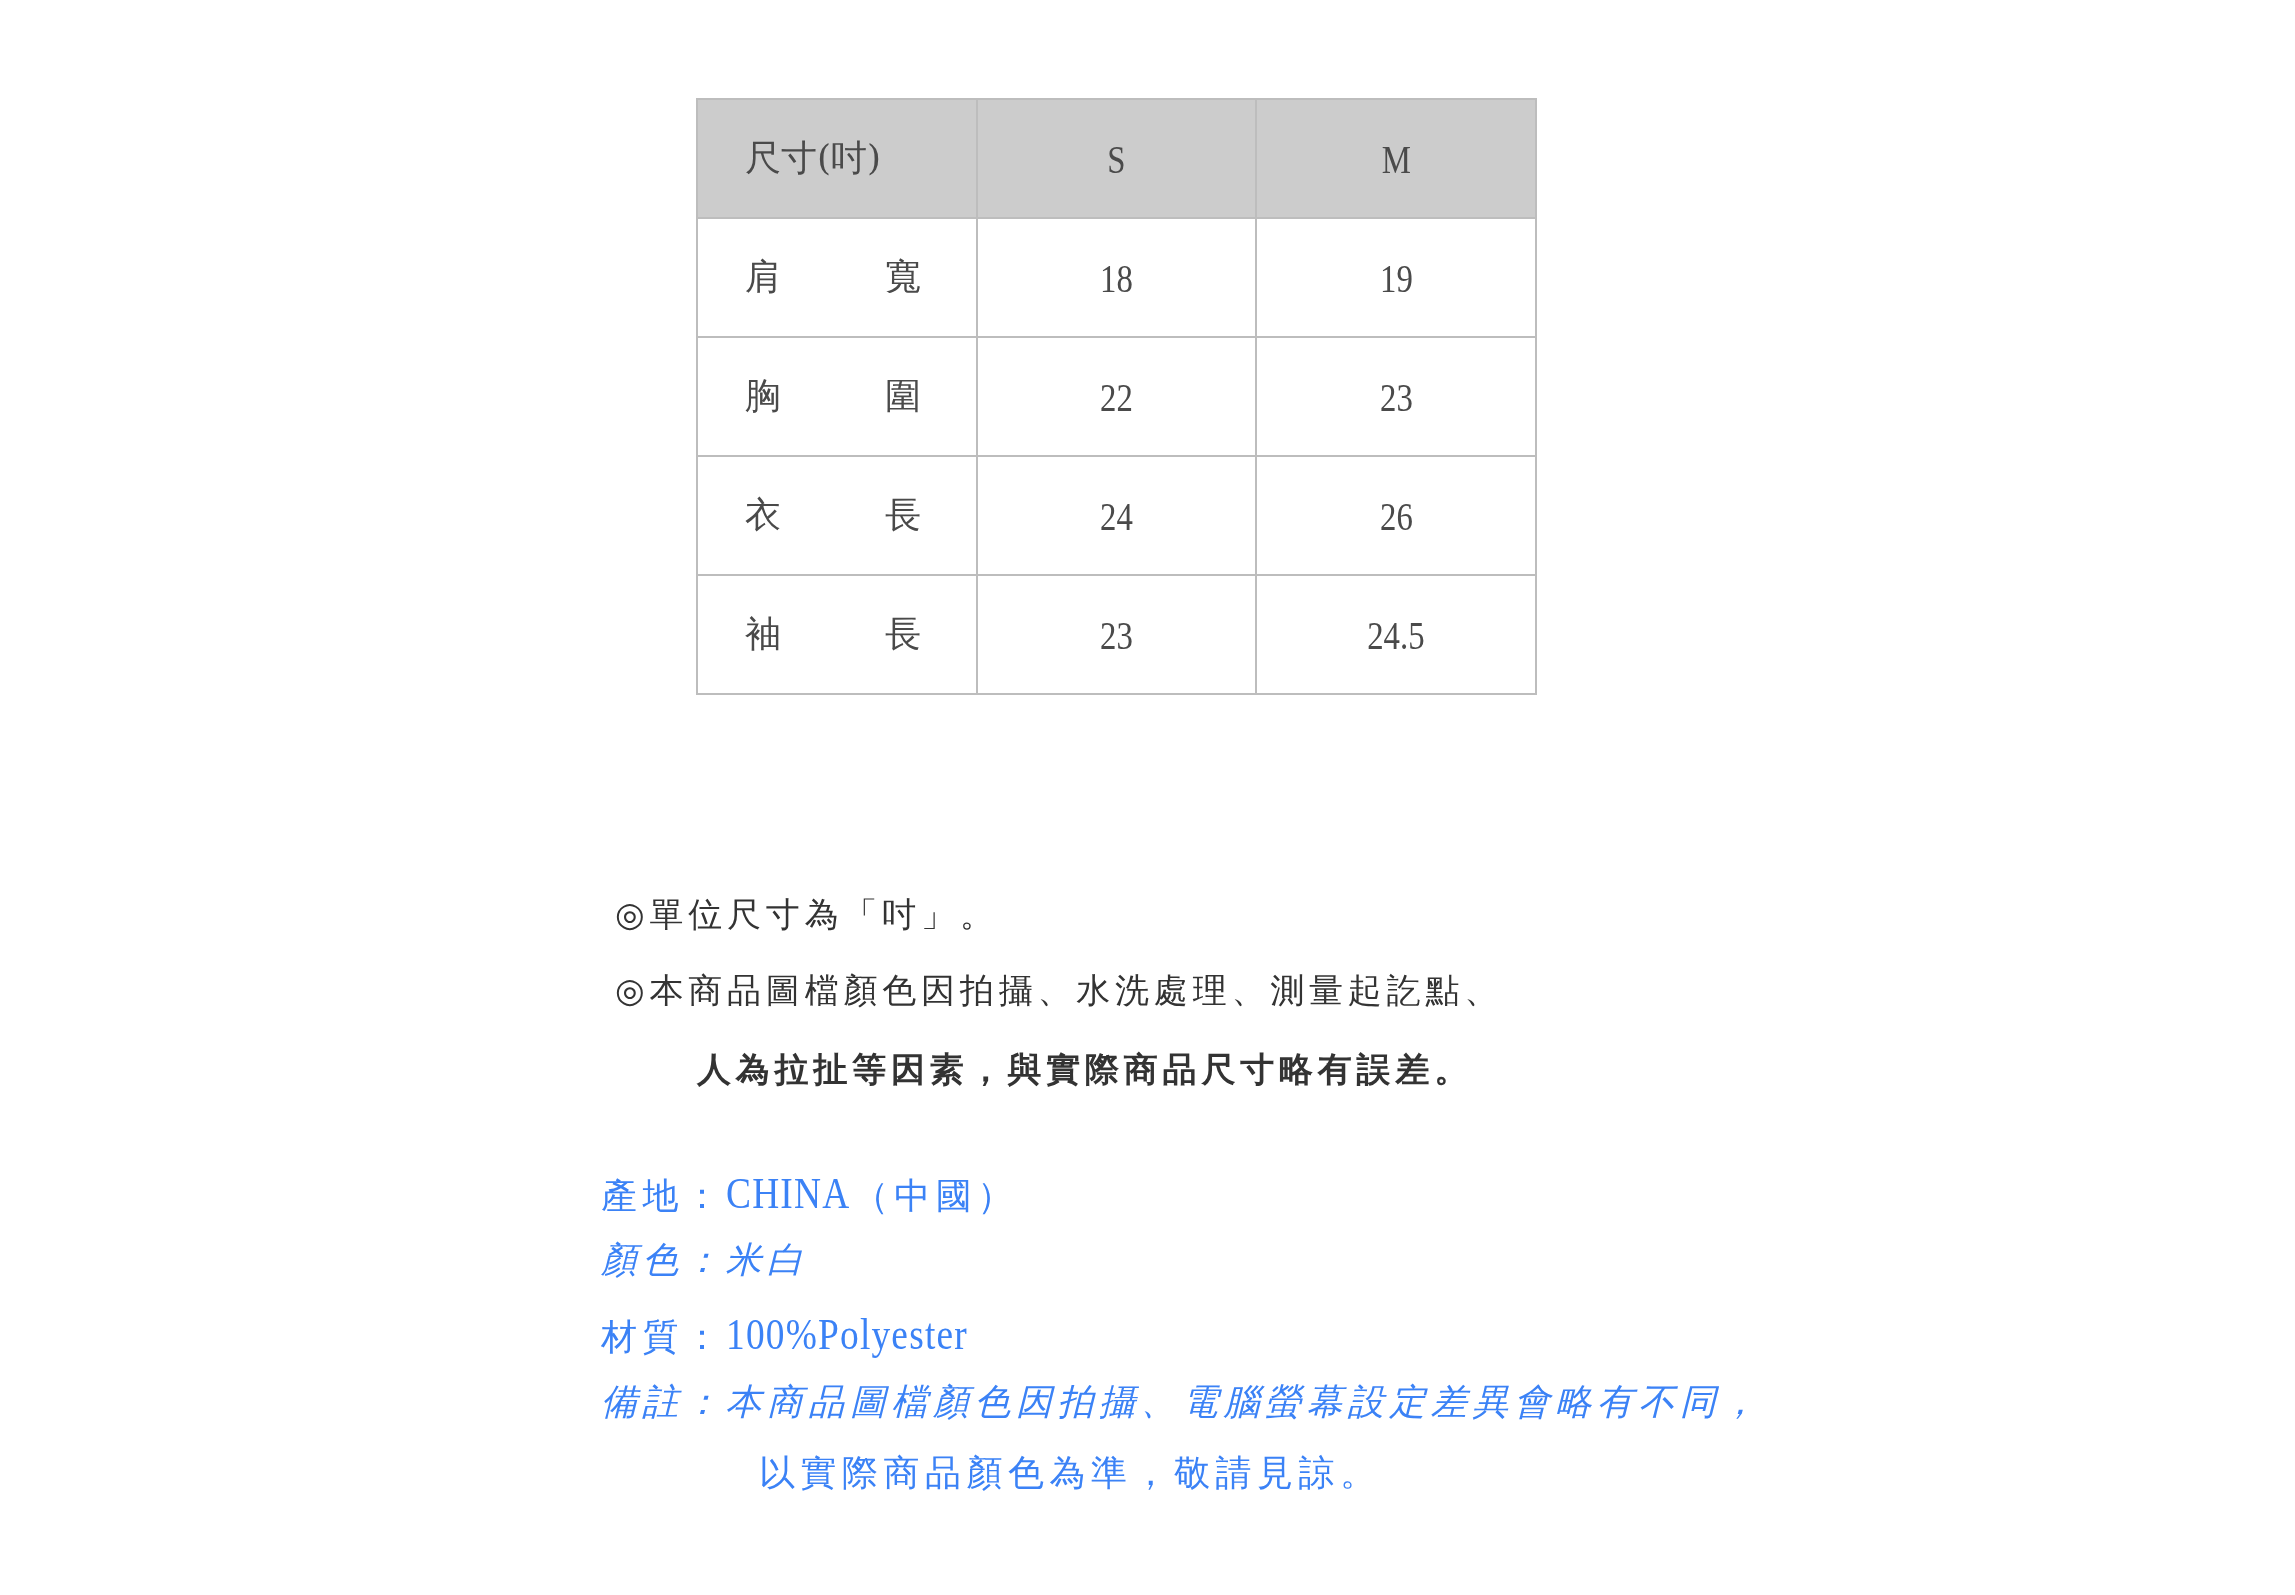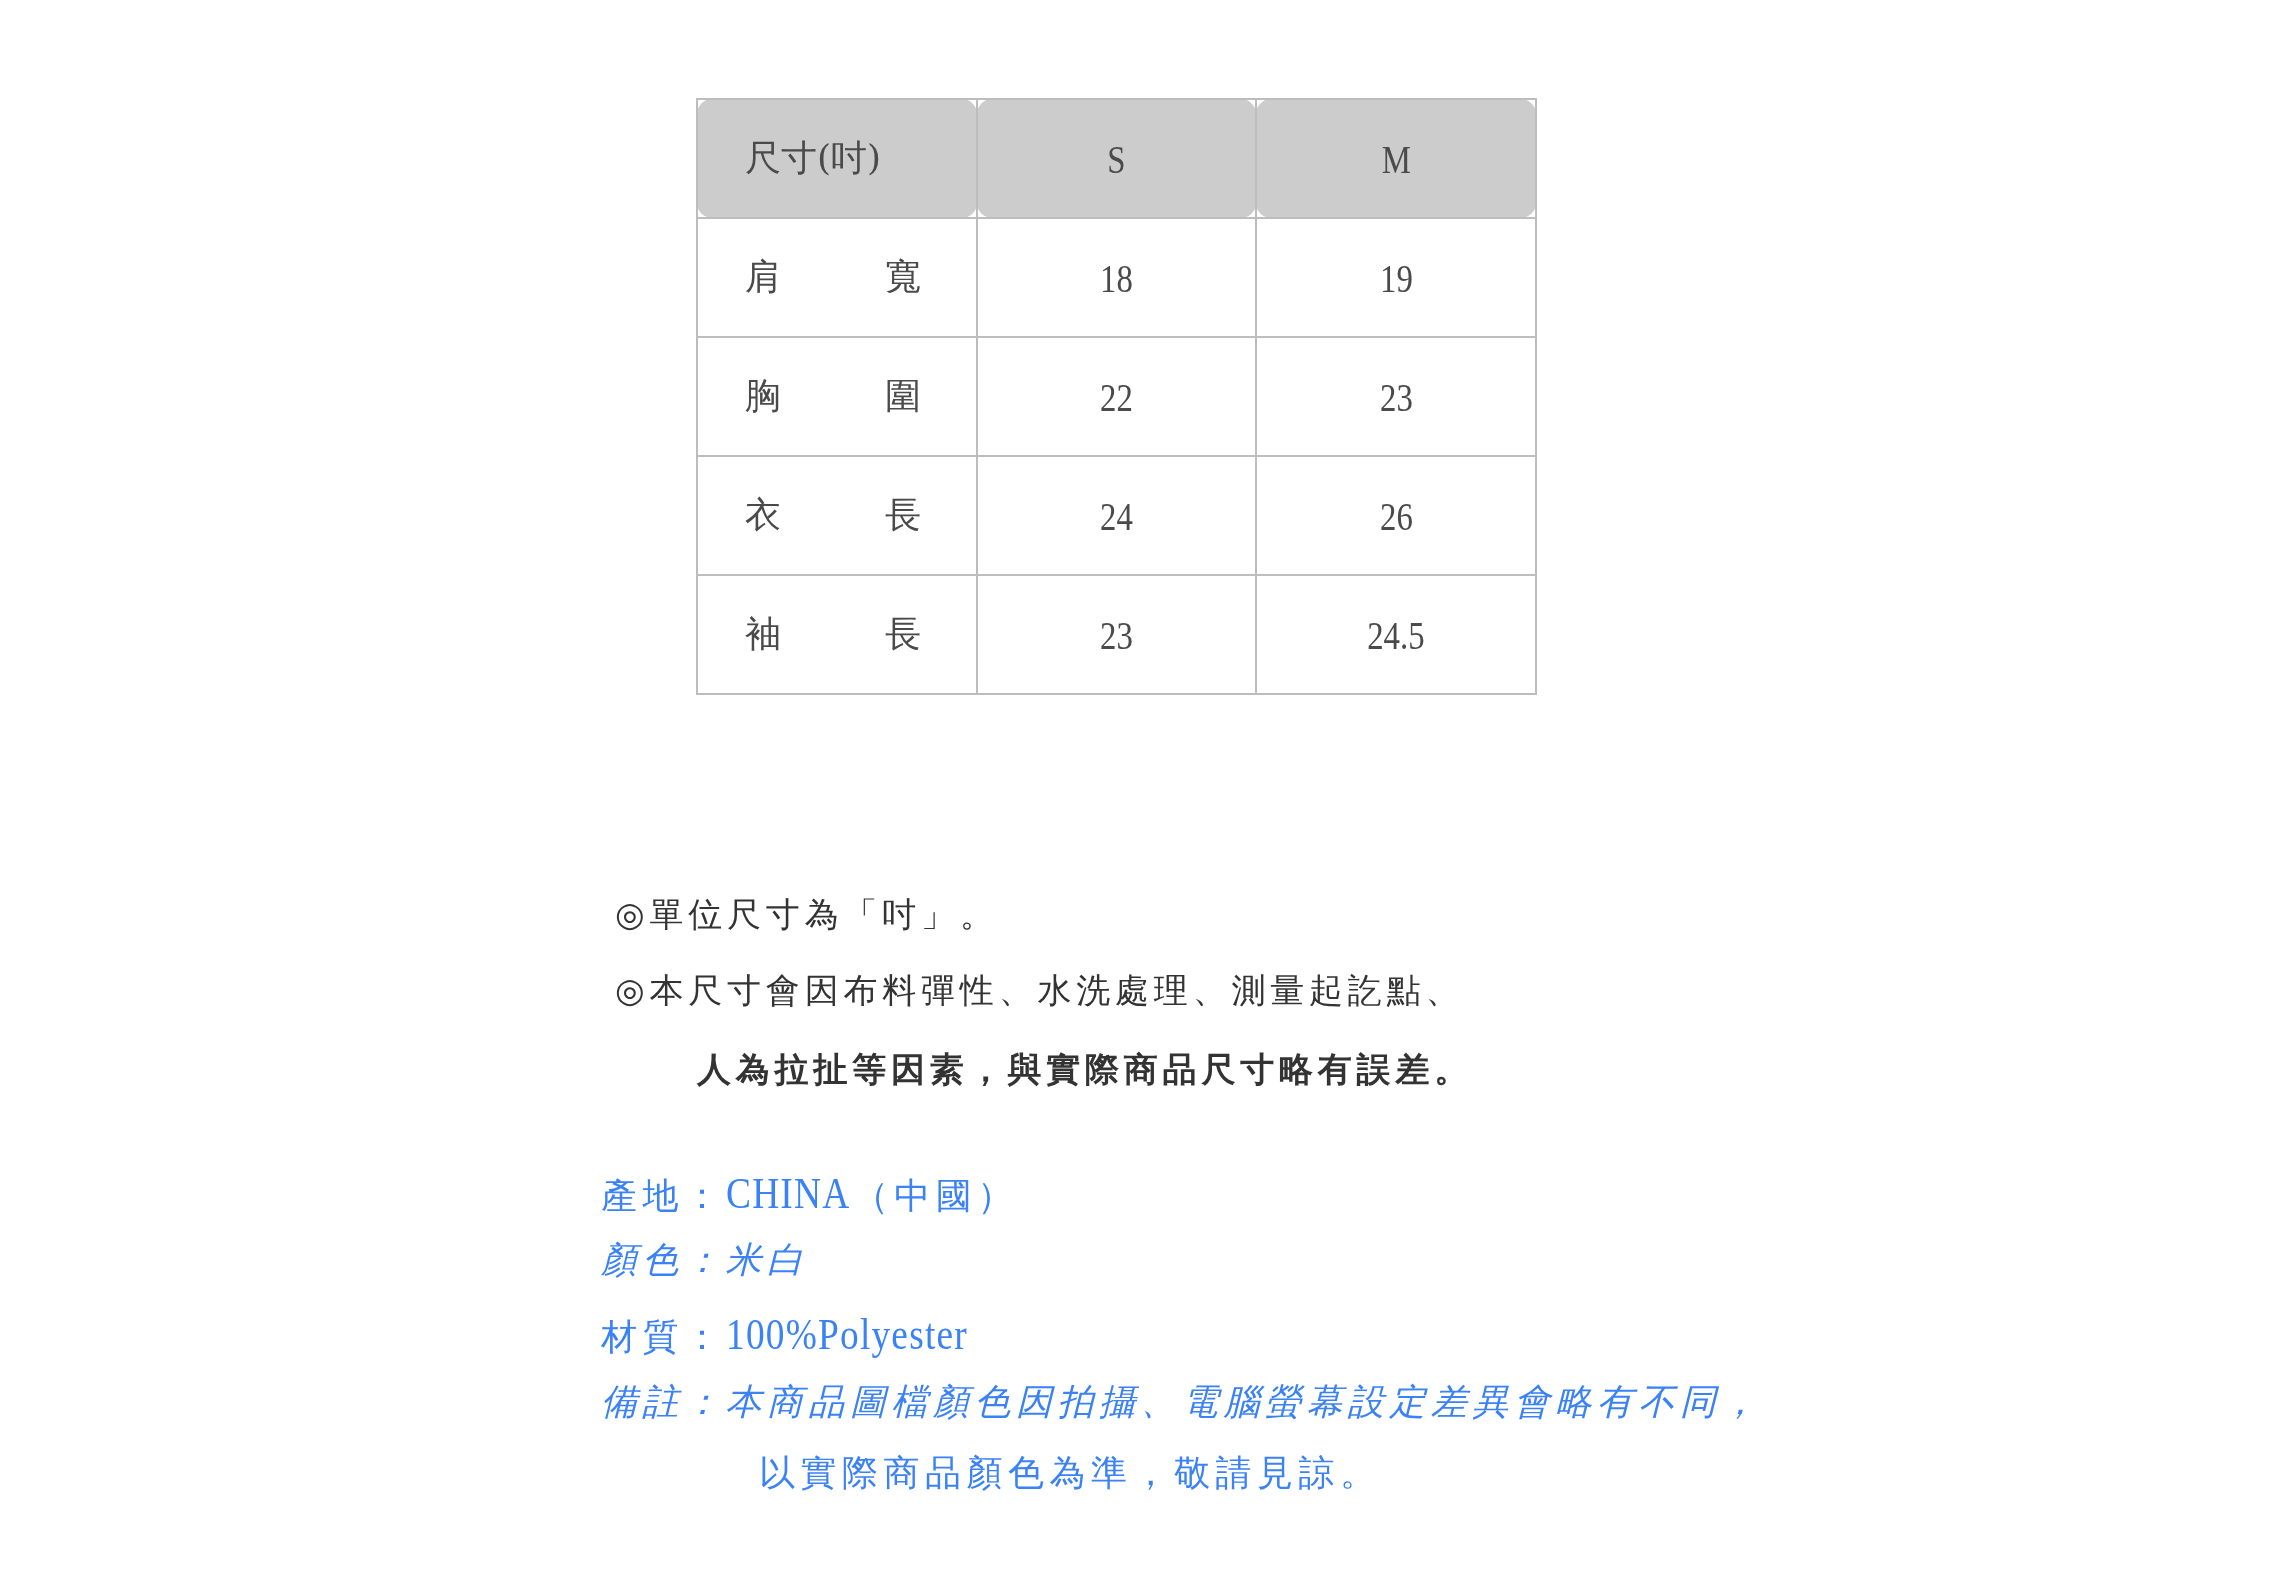--- a/index.html
+++ b/index.html
@@ -1,21 +1,21 @@
 <!DOCTYPE html>
 <html style="font-size:11px"><head>
 <meta charset="utf-8">
 <style>
   html, body { margin:0; padding:0; background:#ffffff; }
   body { width:2295px; height:1596px; position:relative; overflow:hidden;
          font-family:"DejaVu Serif","Liberation Serif",serif; color:#3a3a3a; }
   .size-table { position:absolute; left:696px; top:98px; width:841px; border-collapse:collapse; table-layout:fixed; }
   .size-table td { border:2.1px solid #bdbdbd; height:117px; text-align:center; vertical-align:middle;
                    font-size:36px; color:#4a4a4a; padding:0; }
-  .size-table tr.head td { background:#cccccc;border-radius:15px; }
+  .size-table tr.head td { background:#cccccc; }
   .size-table td.label { text-align:left; padding-left:47px; }
   .label-pair { display:flex; width:176px; justify-content:space-between; }
   .num { font-family:"Liberation Serif","DejaVu Serif",serif; transform:scaleX(0.8); display:inline-block; font-size:41px; }
   .note { position:absolute; font-size:34px; letter-spacing:4.8px; white-space:nowrap; color:#333; line-height:1; }
   .spec { position:absolute; left:601px; font-size:36px; white-space:nowrap; color:#3b82f6; line-height:1; letter-spacing:5.5px; }
   .spec .latin { font-family:"Liberation Serif","DejaVu Serif",serif; font-size:44px; letter-spacing:1.4px; display:inline-block; transform:scaleX(0.85); transform-origin:left center; }
 </style>
 </head>
 <body>
 
@@ -63,21 +63,21 @@
             <span>長</span>
           </div>
         </td>
     <td><span class="num">23</span></td>
     <td><span class="num">24.5</span></td>
   </tr>
 </tbody>
   </table>
 
 <div class="note" style="left:615px; top:897px;">◎單位尺寸為「吋」。</div>
-<div class="note" style="left:615px; top:973px;">◎本尺寸會因布料彈性、水洗處理、測量起訖點、</div>
+<div class="note" style="left:615px; top:973px;">◎本商品圖檔顏色因拍攝、水洗處理、測量起訖點、</div>
 <div class="note" style="left:697px; top:1052px;font-weight:bold;">人為拉扯等因素，與實際商品尺寸略有誤差。</div>
 
 <div class="spec" style="top:1172px;">
   <span>產地：</span><span class="latin">CHINA</span><span style="margin-left:-19px;">（中國）</span>
 </div>
 <div class="spec" style="top:1242px;font-style:italic;">
   <span>顏色：</span><span>米白</span>
 </div>
 <div class="spec" style="top:1313px;">
   <span>材質：</span><span class="latin">100%Polyester</span>

